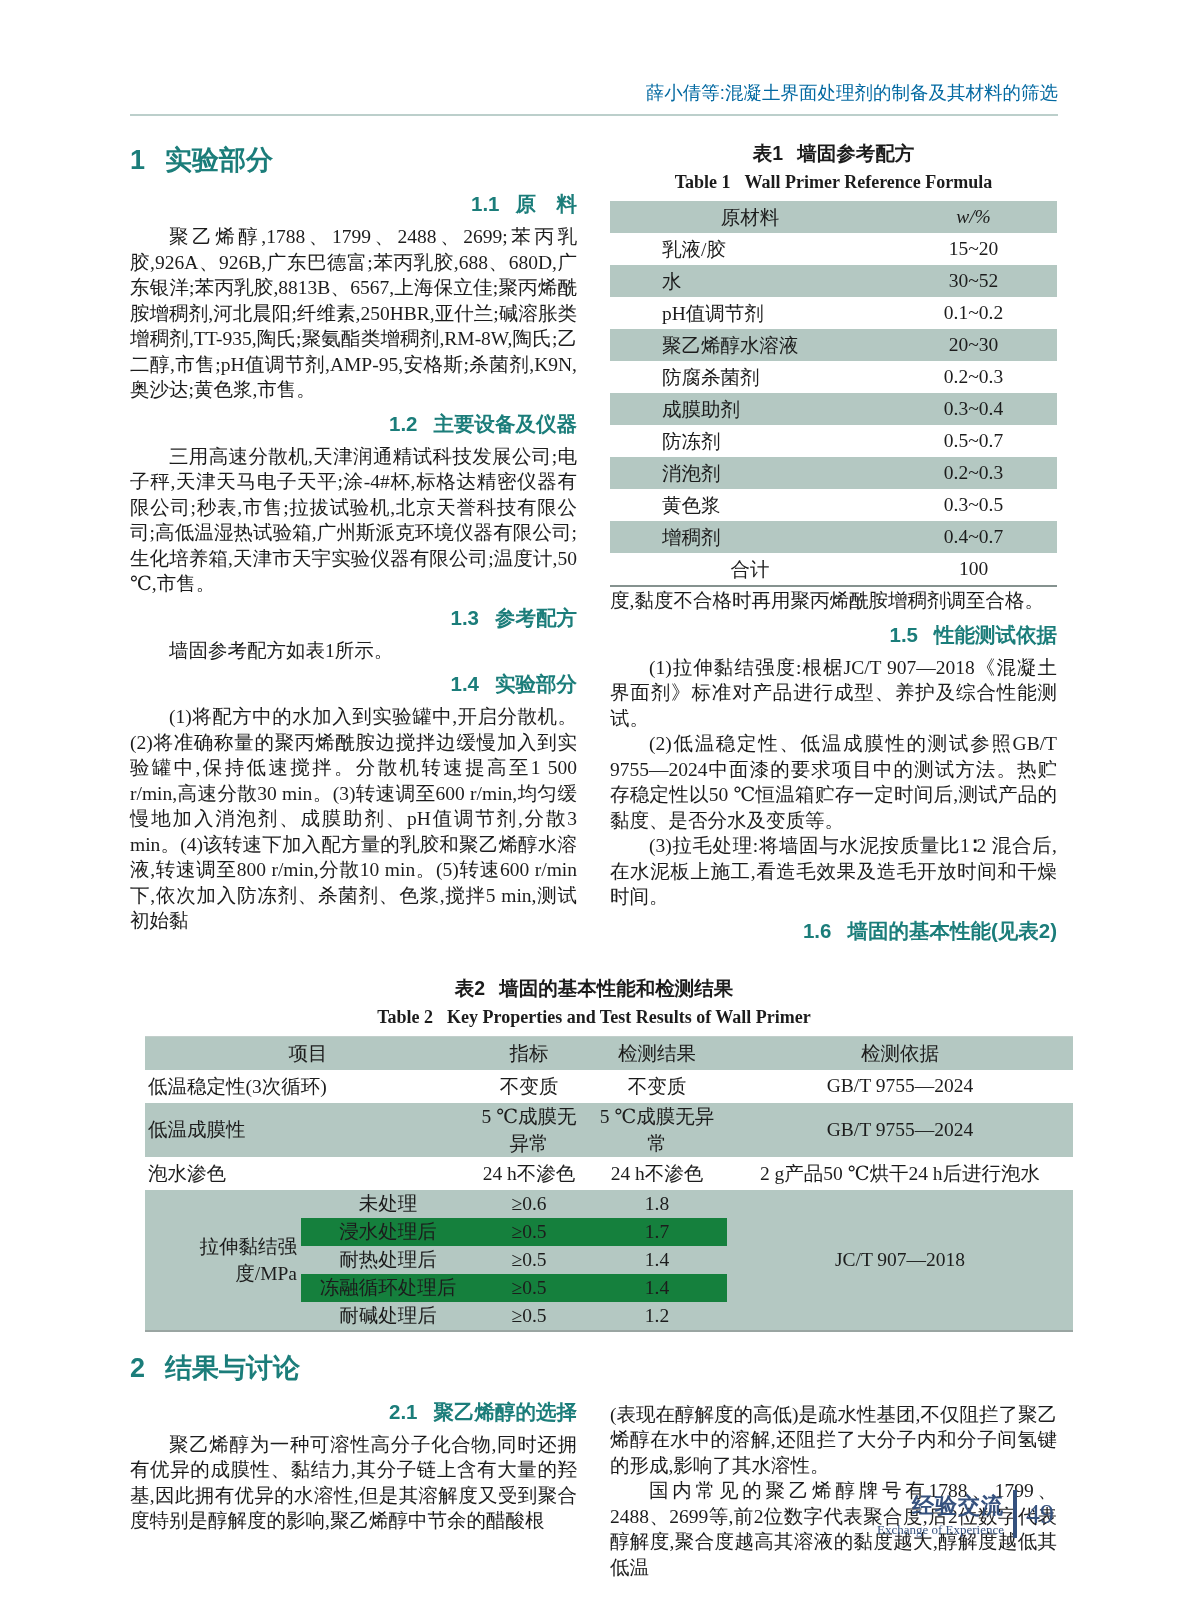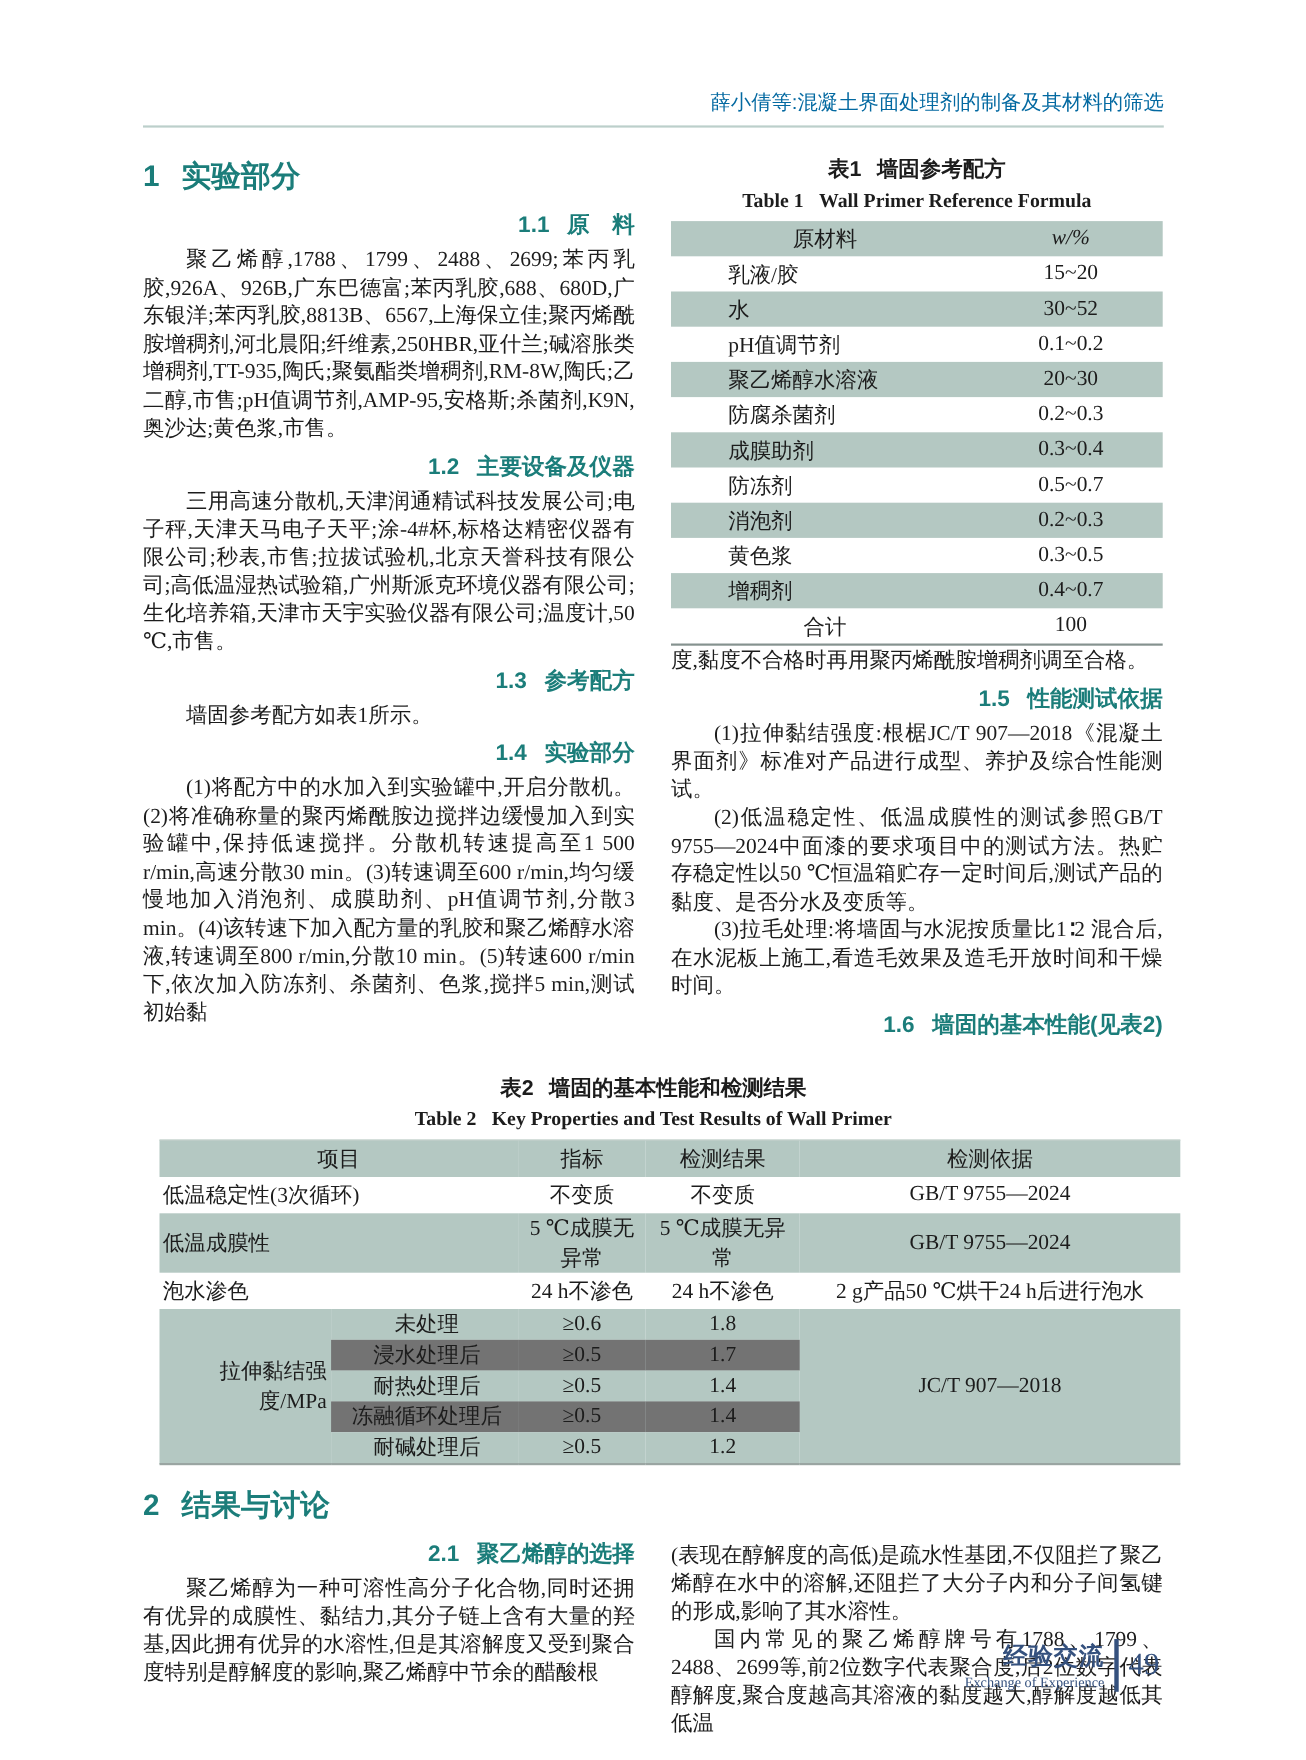--- a/index.html
+++ b/index.html
@@ -47,21 +47,21 @@
   .it{font-style:italic;}
 
   .t2{border-bottom:2px solid #9aa5a2;border-top:1px solid #c2cfcb;margin-left:15px;}
   .t2 th{height:33px;text-align:center;
     font-family:"Liberation Serif","DejaVu Serif",serif;}
   .t2 td{height:33px;}
   .t2 .item{text-align:left;padding-left:3px;}
   .t2 .sub{text-align:center;padding-left:8px;}
   .t2 .c{text-align:center;}
   .t2 .grow td{height:28px;}
-  .t2 td.w{background:#737373;}
+  .t2 td.w{background:#15803d;}
   .t2 .glabel{text-align:right;padding-left:3px;}
 
   .table2-wrap{margin-top:24px;}
   .section2{margin-top:10px;}
   .sec2-right{padding-top:16px;}
 
   
   .footer{position:absolute;top:1490px;right:133px;display:flex;align-items:center;
     color:#35517e;}
   .f-text{text-align:right;margin-right:9px;}

